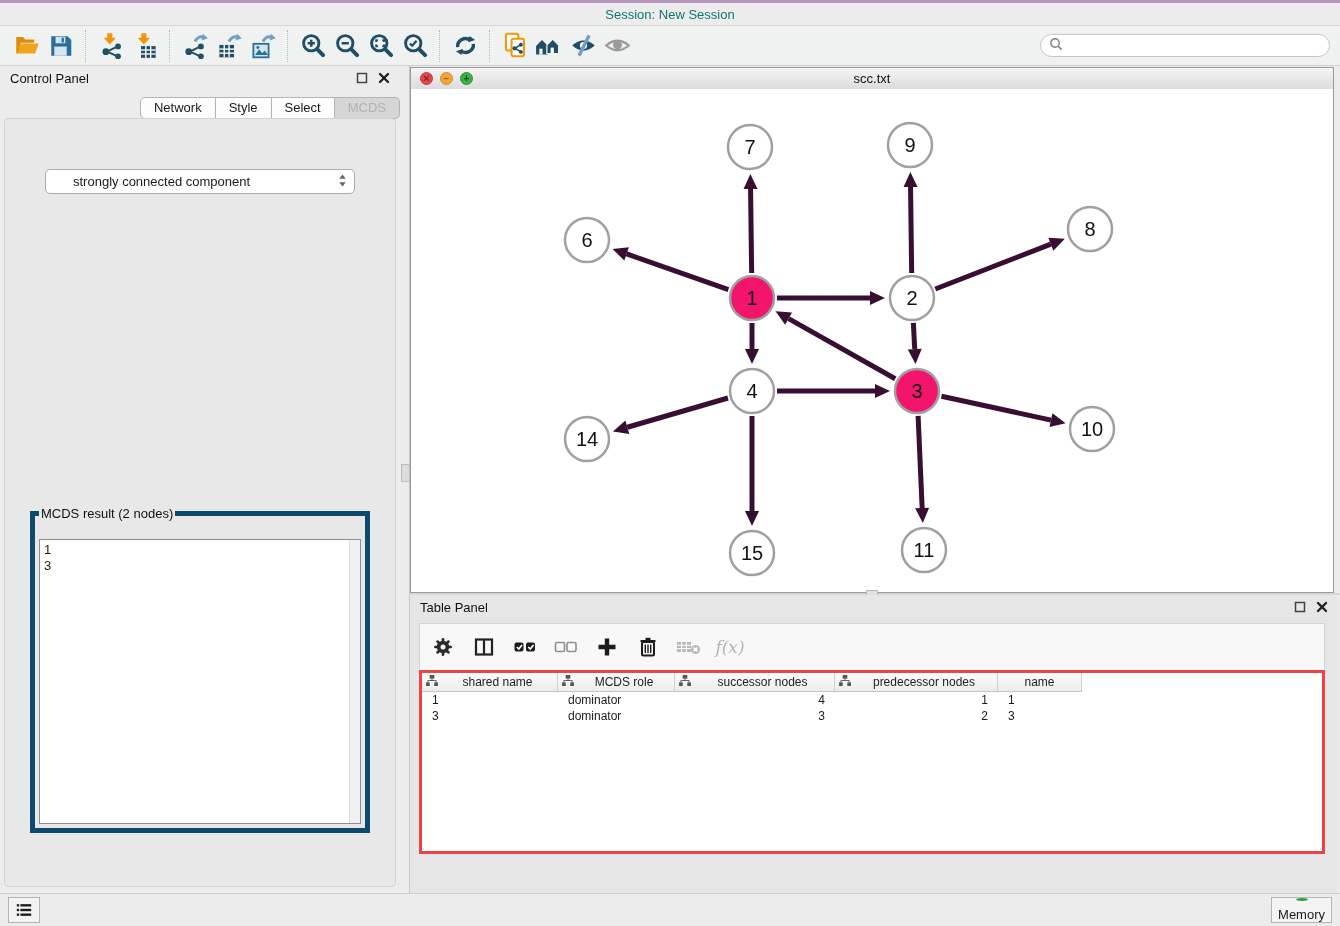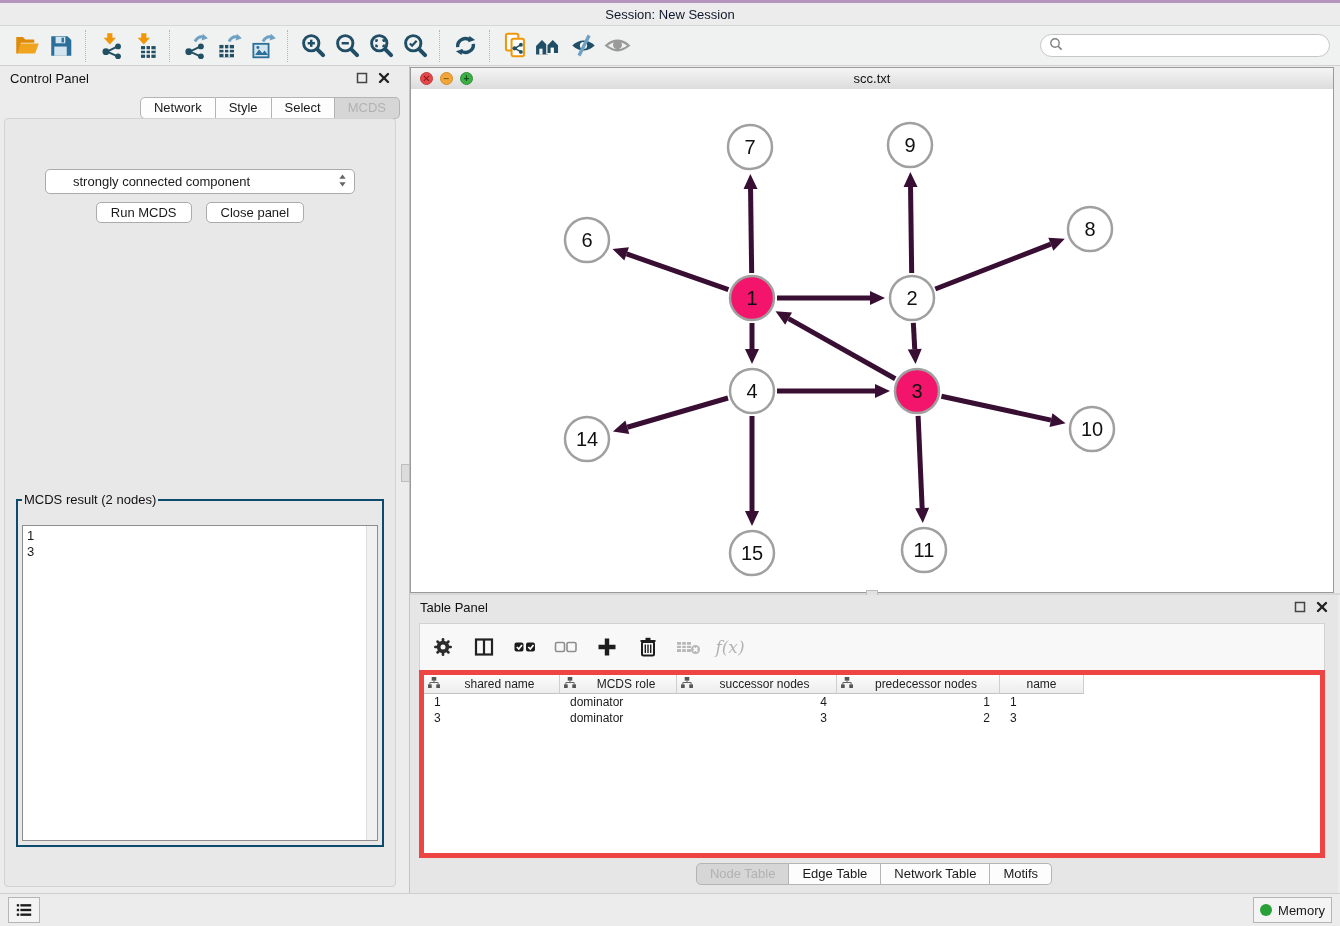--- a/index.html
+++ b/index.html
@@ -5,21 +5,21 @@
   html,body{margin:0;padding:0;}
   body{width:1340px;height:926px;overflow:hidden;background:#ececec;
        font-family:"Liberation Sans","DejaVu Sans",sans-serif;font-size:13px;color:#1a1a1a;
        position:relative;-webkit-font-smoothing:antialiased;}
   .app{position:absolute;inset:0;}
 
   
   .titlebar{position:absolute;top:0;left:0;right:0;height:22px;background:#ececec;
             border-top:3px solid #b594be;border-bottom:1px solid #d6d6d6;
             display:flex;align-items:center;justify-content:center;}
-  .titlebar .title{color:#0f172a;font-size:13px;}
+  .titlebar .title{color:#0f766e;font-size:13px;}
 
   
   .toolbar{position:absolute;top:26px;left:0;right:0;height:40px;background:#f0f2f1;
            border-bottom:1px solid #cfcfcf;display:flex;align-items:center;padding:0 10px;box-sizing:border-box;}
   .tbi{width:34px;height:30px;display:flex;align-items:center;justify-content:center;cursor:pointer;}
   .tbsep{width:1px;height:32px;border-left:1px dotted #b5b5b5;margin:0 7px;}
   .search-field{margin-left:auto;width:290px;height:23px;background:#fff;border:1px solid #c6c6c6;
                 border-radius:12px;display:flex;align-items:center;padding:0 8px;box-sizing:border-box;gap:5px;}
   .search-field input{border:none;outline:none;flex:1;font-size:12px;background:transparent;font-family:inherit;}
 
@@ -48,22 +48,22 @@
   .cp-body{position:absolute;left:4px;right:4px;top:52px;bottom:6px;background:#e8e8e8;
            border:1px solid #d2d2d2;border-radius:4px;}
   .opt-label{position:absolute;top:82px;left:0;right:0;text-align:center;}
   .cp-select{position:absolute;top:103px;left:45px;width:310px;height:25px;background:#fff;
              border:1px solid #ababab;border-radius:5px;display:flex;align-items:center;
              padding:0 6px 0 27px;box-sizing:border-box;cursor:pointer;}
   .cp-select .sel-text{flex:1;font-size:13px;}
   .cp-buttons{position:absolute;top:136px;left:0;right:0;display:flex;justify-content:center;gap:14px;}
   .btn{height:21px;padding:0 14px;background:#fff;border:1px solid #ababab;border-radius:5px;
        font-size:13px;font-family:inherit;cursor:pointer;color:#1a1a1a;}
-  .result-box{position:absolute;left:14px;right:14px;top:424px;bottom:44px;border:2px solid #0c4a6e;
-              margin:2px;padding:4px;background:#e8e8e8;}
+  .result-box{position:absolute;left:14px;right:14px;top:424px;bottom:44px;border:5px solid #0c4a6e;
+              margin:16px;padding:4px;background:#e8e8e8;}
   .result-box legend{font-size:13px;padding:0 2px;color:#111;}
   .result-text{position:absolute;inset:18px 4px 4px 4px;background:#fff;border:1px solid #8e8e8e;
                overflow:hidden;padding:2px 4px;line-height:16px;font-size:13px;}
   .result-scroll{position:absolute;top:19px;bottom:5px;right:5px;width:10px;background:#f1f1f1;border-left:1px solid #ddd;}
 
   
   .network-window{position:absolute;top:1px;left:0;right:6px;height:526px;border:1px solid #9a9a9a;background:#fff;box-sizing:border-box;}
   .net-titlebar{height:21px;background:linear-gradient(#f5f5f5,#dcdcdc);border-bottom:1px solid #aaa;
                 position:relative;display:flex;align-items:center;justify-content:center;}
   .net-title{font-size:13px;color:#111;}
@@ -78,36 +78,36 @@
 
   .h-splitter{position:absolute;top:527px;left:0;right:0;height:2px;background:#d8d8d8;}
   .h-handle{position:absolute;top:524px;left:456px;width:10px;height:6px;background:#e2e2e2;border:1px solid #bdbdbd;}
 
   
   .table-panel{position:absolute;top:529px;left:0;right:2px;bottom:0;background:#e6e6e6;}
   .tp-toolbar{position:absolute;top:28px;left:9px;right:13px;height:48px;background:#f8f8f8;
               border:1px solid #d2d2d2;display:flex;align-items:center;padding:8px 10px;gap:15px;box-sizing:border-box;}
   .tpi{width:26px;height:26px;display:flex;align-items:center;justify-content:center;cursor:pointer;}
   .fx{font-family:"DejaVu Serif","Liberation Serif",serif;font-style:italic;font-size:17px;color:#b3b3b3;}
-  .tp-table{position:absolute;top:75px;left:9px;right:13px;height:178px;background:#fff;border:5px solid #ef4444;overflow:hidden;}
+  .tp-table{position:absolute;top:75px;left:9px;right:13px;height:178px;background:#fff;border:3px solid #ef4444;overflow:hidden;}
   .thead{display:flex;height:19px;}
   .th{display:flex;align-items:center;background:linear-gradient(#fdfdfd,#ececec);
       border-right:1px solid #cfcfcf;border-bottom:1px solid #c4c4c4;box-sizing:border-box;
       font-size:12px;color:#222;padding:0 4px;gap:4px;}
   .th .th-label{flex:1;text-align:center;}
   .trow{display:flex;height:16px;align-items:center;}
   .td{font-size:12px;box-sizing:border-box;padding:0 10px;white-space:nowrap;overflow:hidden;}
   .td.right{text-align:right;}
   .tp-tabs{position:absolute;left:0;right:0;top:268px;display:flex;justify-content:center;}
 
   
   .statusbar{position:absolute;left:0;right:0;bottom:0;height:33px;background:#ececec;border-top:1px solid #cfcfcf;
              display:flex;align-items:center;padding:0 8px;box-sizing:border-box;}
   .sb-btn{height:24px;background:#f4f4f4;border:1px solid #b5b5b5;display:flex;align-items:center;
-          justify-content:center;padding:0 6px;cursor:pointer;gap:6px;font-size:13px;}
+          justify-content:center;padding:0 6px;cursor:pointer;gap:6px;font-size:13px;flex-direction:column;}
   .sb-right{margin-left:auto;}
   .dot{width:12px;height:12px;border-radius:50%;}
 </style>
 </head>
 <body>
 
 <div class="app">
 
   <div class="titlebar">
     <span class="title">Session: New Session</span>
@@ -305,24 +305,20 @@
         </div>
       <div class="cp-body"></div>
       <div class="cp-select">
         <span class="sel-text">strongly connected component</span>
         <span>
           <svg viewBox="0 0 12 18" width="11" height="17">
               <path d="M2.5 7 6 2.5 9.5 7z" fill="#666"></path>
               <path d="M2.5 11 6 15.5 9.5 11z" fill="#666"></path>
             </svg>
         </span>
-      </div>
-      <div class="cp-buttons">
-        <button class="btn">Run MCDS</button>
-        <button class="btn">Close panel</button>
       </div>
       <fieldset class="result-box">
         <legend>MCDS result (2 nodes)</legend>
         <div class="result-text">
             <div>1</div>
             <div>3</div>
           </div>
         <div class="result-scroll"></div>
       </fieldset>
     </div>
@@ -569,26 +565,20 @@
               <div class="trow">
                 <div class="td" style="width: 136px;">3</div>
                 <div class="td" style="width: 117px;">dominator</div>
                 <div class="td right" style="width: 160px;">3</div>
                 <div class="td right" style="width: 163px;">2</div>
                 <div class="td" style="width: 84px;">3</div>
               </div>
             </div>
         </div>
 
-        <div class="tp-tabs tabstrip">
-            <div class="tab selected">Node Table</div>
-            <div class="tab">Edge Table</div>
-            <div class="tab">Network Table</div>
-            <div class="tab">Motifs</div>
-          </div>
       </div>
     </div>
   </div>
 
   <div class="statusbar">
     <span class="sb-btn">
       <svg viewBox="0 0 20 20" width="18" height="18">
           <g fill="#1c1c1c">
             <rect x="2" y="3.5" width="2.6" height="2.6"></rect>
             <rect x="6" y="3.5" width="12" height="2.6"></rect>

